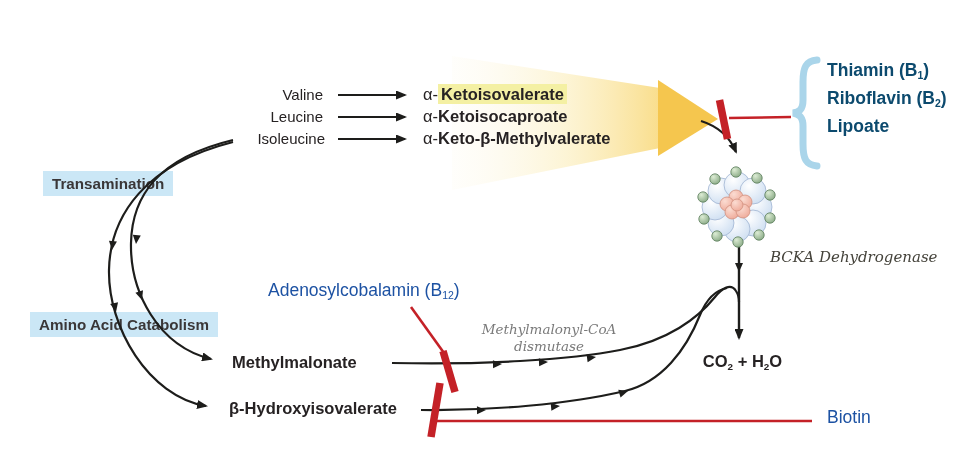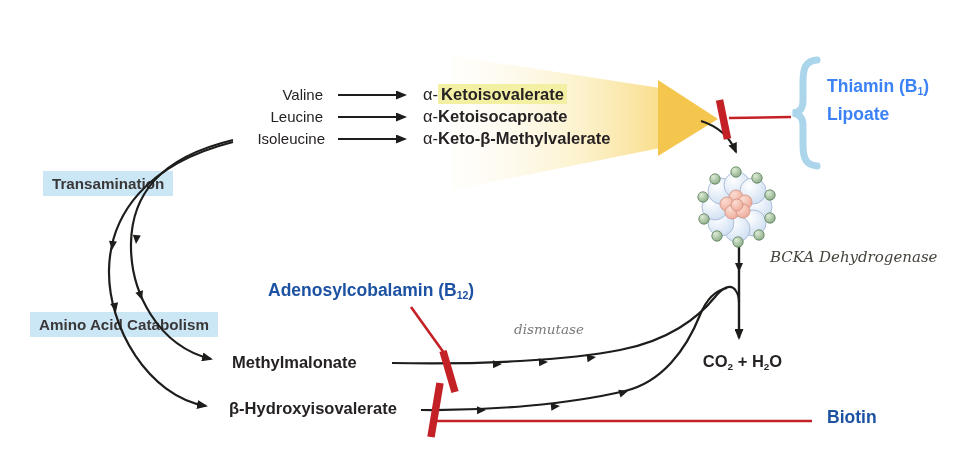--- a/index.html
+++ b/index.html
@@ -7,22 +7,22 @@
           font-family:"Liberation Sans",sans-serif;color:#262223;}
   .bgl{position:absolute;z-index:1;background:#cbe7f6;color:#3a3738;font-weight:700;
        font-size:15.2px;padding:4px 9px;white-space:nowrap;}
   #diagram-svg{position:absolute;left:0;top:0;z-index:2;pointer-events:none;}
   .txt{position:absolute;z-index:3;white-space:nowrap;}
   .substrate{font-weight:400;font-size:15px;text-align:right;}
   .keto{font-size:16.5px;}
   .keto .pre{font-weight:400;}
   .keto .nm{font-weight:700;}
   .hl{background:#f4f0a3;padding:1px 3px;}
-  .vit{color:#3b82f6;font-weight:700;font-size:17.5px;line-height:23.2px;margin-top:16px;}
-  .blue{color:#1d52a3;font-weight:700;font-size:17.5px;}
+  .vit{color:#0c4a6e;font-weight:700;font-size:17.5px;line-height:23.2px;}
+  .blue{color:#1d52a3;font-weight:400;font-size:17.5px;}
   .met{font-weight:700;font-size:16.5px;}
   .enz{font-family:"DejaVu Serif",serif;font-style:italic;}
   .bcka{font-size:15px;color:#45433b;}
   .dism{font-size:13.5px;color:#7a7a7a;text-align:center;line-height:16.5px;}
   .co2{font-weight:700;font-size:16.5px;text-align:center;}
   .sb{font-size:0.6em;vertical-align:-0.28em;}
 </style>
 </head>
 <body>
 
@@ -157,25 +157,27 @@
   </div>
   <div class="txt keto" style="left:423px;top:129px;">
     <span class="pre">α-</span><span class="nm">Keto-β-Methylvalerate</span>
   </div>
   <div class="txt keto" style="left:423px;top:107px;">
     <span class="pre">α-</span><span class="nm">Ketoisocaproate</span>
   </div>
 
   <div class="txt vit" style="left:827px;top:59px;">
     <div><span>Thiamin (B</span><span class="sb">1</span><span>)</span></div>
+    <div><span>Riboflavin (B</span><span class="sb">2</span><span>)</span></div>
     <div><span>Lipoate</span><span class="sb"></span><span></span></div>
   </div>
 
   <div class="txt enz bcka" style="left:770px;top:248px;">BCKA Dehydrogenase</div>
   <div class="txt enz dism" style="left:459px;top:321px;width:180px;">
+    <div>Methylmalonyl-CoA</div>
     <div>dismutase</div>
   </div>
 
   <div class="txt blue" style="left:268px;top:280px;">
     <span>Adenosylcobalamin (B</span><span class="sb">12</span><span>)</span>
   </div>
   <div class="txt blue" style="left:827px;top:407px;">Biotin</div>
 
   <div class="txt met" style="left:232px;top:353px;">Methylmalonate</div>
   <div class="txt met" style="left:229px;top:399px;">β-Hydroxyisovalerate</div>

